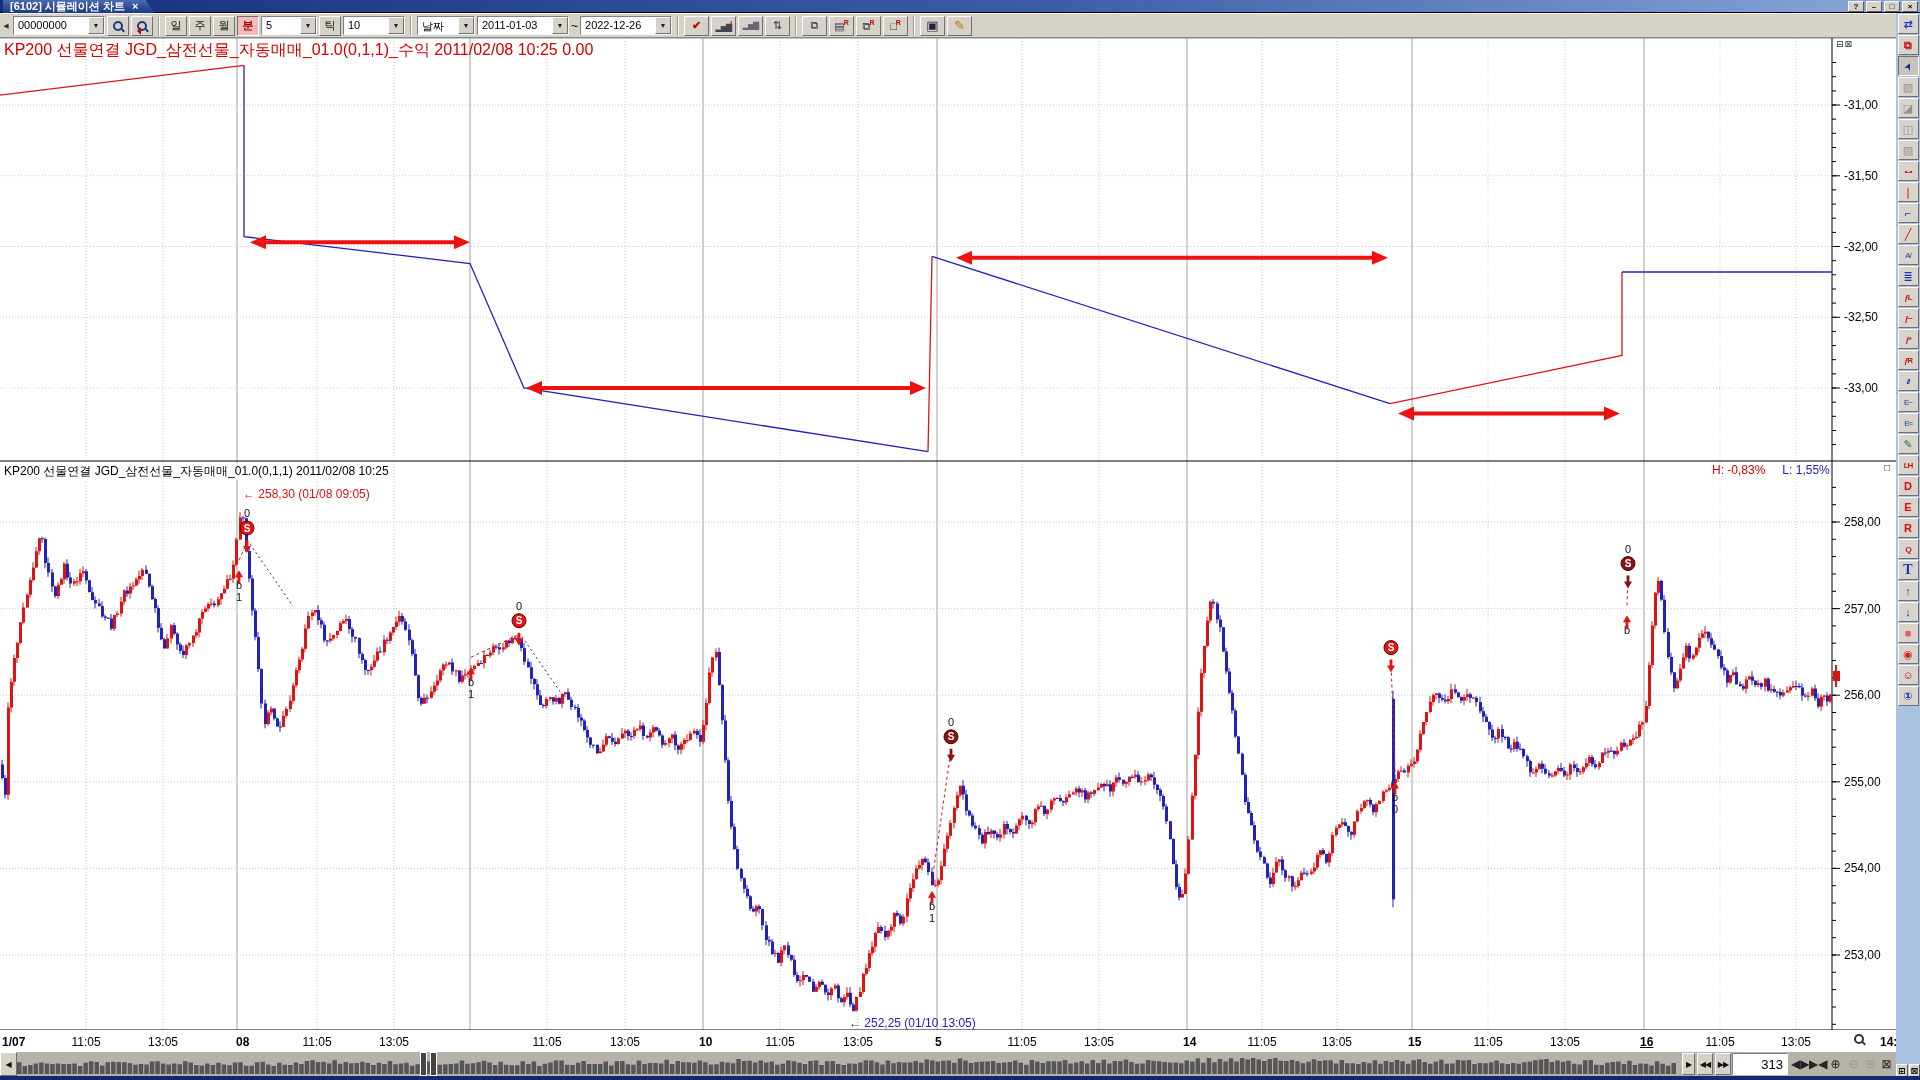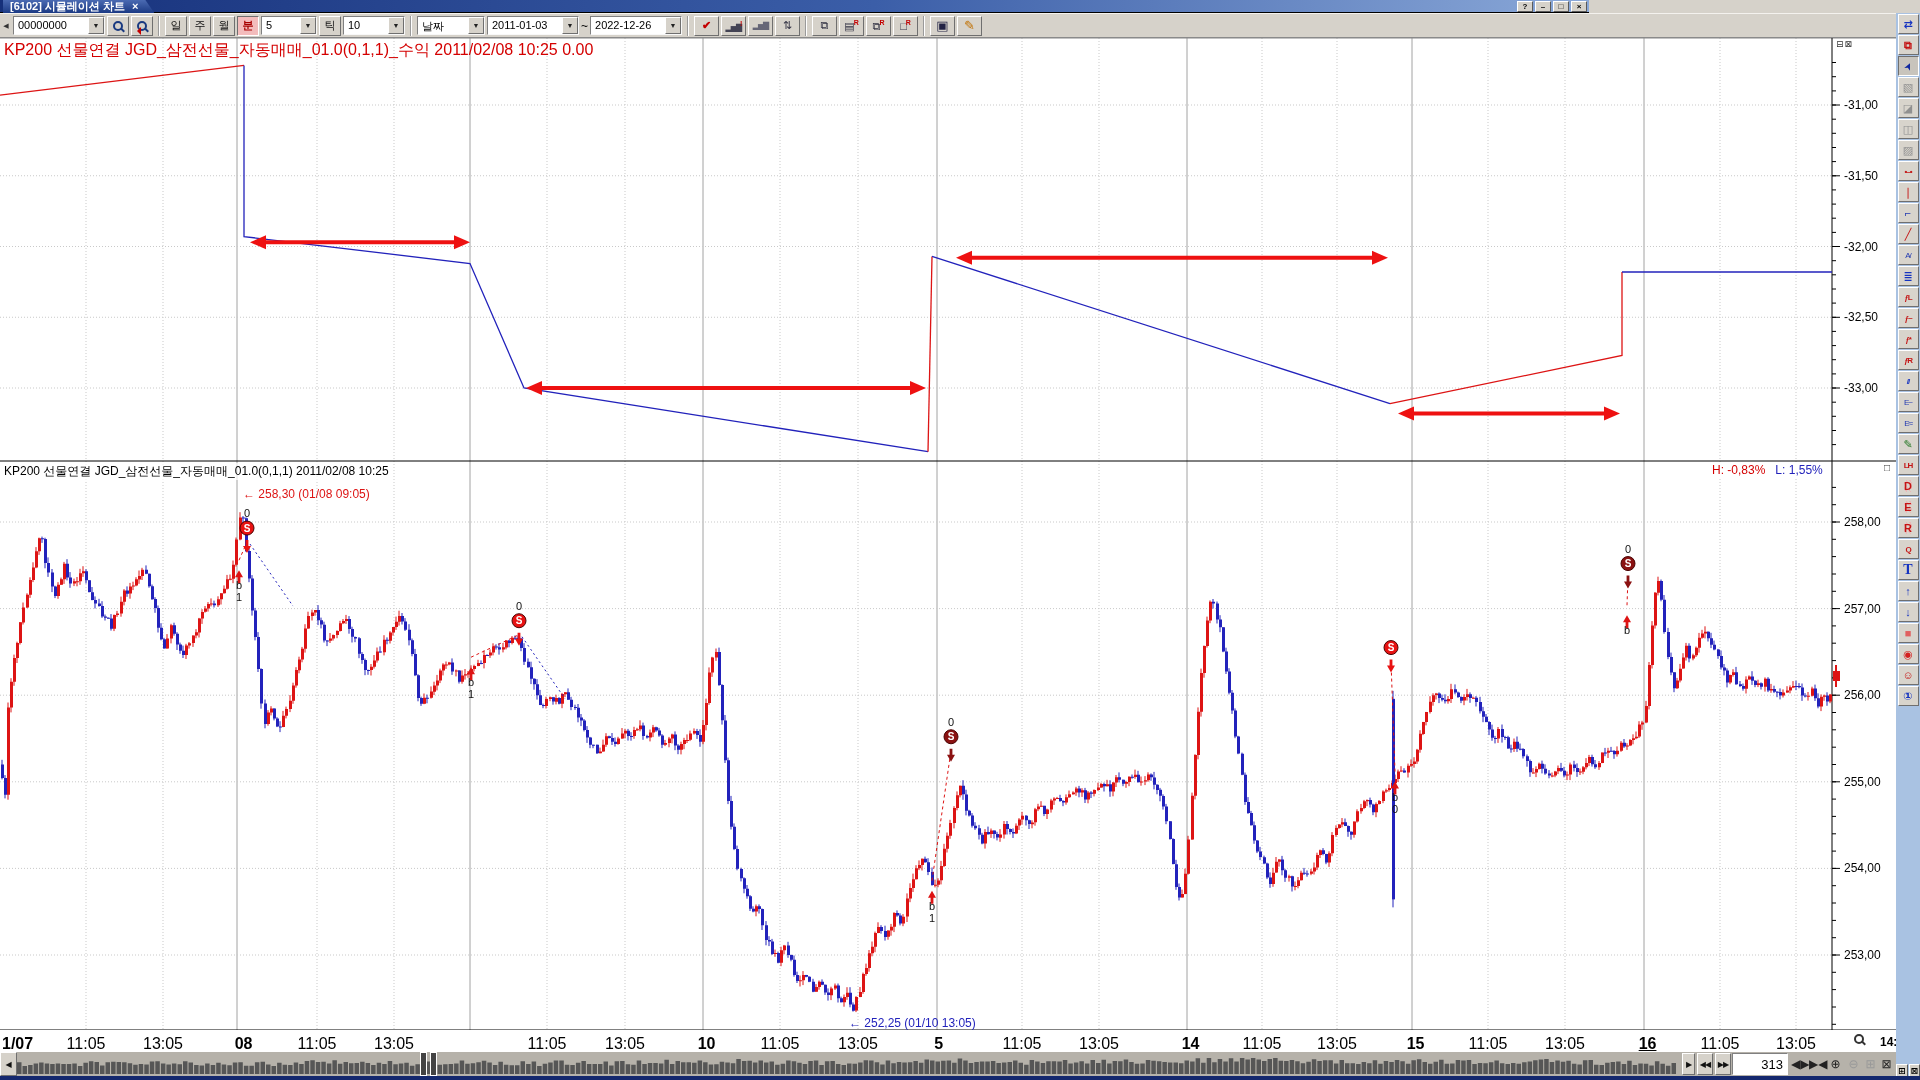--- a/index.html
+++ b/index.html
@@ -1,20 +1,20 @@
 <!DOCTYPE html>
 <html><head>
 <meta charset="utf-8">
 <style>
   * { box-sizing: border-box; margin:0; padding:0; }
   html,body { width:1920px; height:1080px; overflow:hidden; }
   body { font-family:"Liberation Sans","DejaVu Sans",sans-serif; background:#d6d2ca; position:relative; font-size:12px; }
 
   
-  #titlebar { position:absolute; left:0; top:0; width:1589px; height:13px;
+  #titlebar { position:absolute; left:0; top:0; width:1920px; height:13px;
     background:linear-gradient(90deg,#16307a 0%,#3b5ea8 55%,#8aa8d8 100%);
     border-bottom:1px solid #000; z-index:30; }
   #titlebar .tab { position:absolute; left:3px; top:0; height:13px; line-height:13px;
     padding:0 16px 0 7px; background:linear-gradient(#4a6ab2,#1c3a84); color:#fff;
     font-size:11px; font-weight:bold; clip-path:polygon(0 0,calc(100% - 9px) 0,100% 100%,0 100%); }
   #titlebar .tabx { margin-left:7px; font-weight:bold; cursor:pointer; }
   .winbtns { position:absolute; right:2px; top:1px; display:flex; gap:2px; }
   .winbtn { width:16px; height:11px; font-size:8px; line-height:10px; text-align:center;
     background:#d6d2ca; border:1px solid; border-color:#fff #5a5a5a #5a5a5a #fff; color:#000; font-weight:bold; }
 
@@ -24,48 +24,48 @@
     display:flex; align-items:center; gap:2px; padding:0 1px; z-index:25; }
   .tb-sep { width:2px; height:20px; border-left:1px solid #9a9a9a; border-right:1px solid #fff; margin:0 3px; }
   .btn3d { background:#d6d2ca; border:1px solid; border-color:#fff #6f6f6f #6f6f6f #fff;
     height:20px; display:flex; align-items:center; justify-content:center; font-size:11px; color:#111; cursor:pointer; }
   .btn3d.sel { border-color:#6f6f6f #fff #fff #6f6f6f; background:#f3bcbc; color:#a80000; font-weight:bold; }
   .pbtn { width:22px; }
   .combo { display:flex; height:19px; border:1px solid; border-color:#808080 #f8f8f8 #f8f8f8 #808080; background:#fff; }
   .combo .cval { padding:2px 3px 0 4px; font-size:11px; color:#000; white-space:nowrap; overflow:hidden; flex:1; }
   .combo .carr { width:16px; background:#d6d2ca; border:1px solid; border-color:#fff #6f6f6f #6f6f6f #fff;
     font-size:7px; color:#222; display:flex; align-items:center; justify-content:center; }
-  .w96{width:92px}.w56{width:56px}.w62{width:62px}.w58{width:68px}
+  .w96{width:92px}.w56{width:56px}.w62{width:62px}.w58{width:58px}
   .tinyarr { width:10px; height:22px; font-size:7px; display:flex;align-items:center;justify-content:center; color:#333; }
   .icbtn { width:25px; }
   .icbtn .g-red{color:#c40000;font-weight:bold}
   .icbtn .g-bars{color:#445;font-size:8px;letter-spacing:-1px}
   .icbtn .g-bars2{color:#667;font-size:8px;letter-spacing:-1px}
   .icbtn .g-dark{color:#334}
   .icbtn .g-blue{color:#224;font-size:13px}
   .icbtn .g-orange{color:#c07000;font-size:13px}
   .icbtn sup{color:#c40000;font-size:7px;font-weight:bold;margin-left:-1px}
   .lens { position:relative; width:10px; height:10px; border:2px solid #1a3a80; border-radius:50%; display:inline-block; }
   .lens::after { content:""; position:absolute; width:5px; height:2px; background:#1a3a80; right:-4px; bottom:-2px; transform:rotate(45deg); }
   .lens.red::before { content:""; position:absolute; left:-6px; top:4px; border:4px solid transparent; border-right-color:#c40000; }
 
   
   #chartwrap { position:absolute; left:0; top:0; width:1896px; height:1052px; background:#fff; z-index:1; top:38px; height:1014px; }
   #chart-svg { position:absolute; left:0; top:-38px; width:1896px; height:1042px; }
   #upper-header { position:absolute; left:4px; top:2px; color:#d40000; font-size:16px; white-space:nowrap; z-index:5; }
   #upper-mini-icons { position:absolute; left:1836px; top:1px; z-index:6; font-size:9px; color:#333; letter-spacing:1px; }
   #lower-header { position:absolute; left:4px; top:425px; color:#000; font-size:12px; white-space:nowrap; z-index:5; background:rgba(255,255,255,.7); }
   #hl-wrap { position:absolute; top:425px; left:1712px; z-index:6; font-size:12px; white-space:nowrap; background:#fff; }
-  #hl-wrap .h { color:#d40000; margin-right:10px;text-align:center; }
+  #hl-wrap .h { color:#d40000; margin-right:17px;text-align:center; }
   #hl-wrap .l { color:#2222bb; }
   #lower-mini-icon { position:absolute; left:1884px; top:424px; z-index:6; font-size:10px; color:#333; }
 
   
   #time-axis { position:absolute; left:0; top:1030px; width:1896px; height:22px; background:#fff; z-index:4; }
-  #time-axis span.tl { position:absolute; top:5px; font-size:16px; color:#000; transform:translateX(-50%); white-space:nowrap; }
+  #time-axis span.tl { position:absolute; top:5px; font-size:12px; color:#000; transform:translateX(-50%); white-space:nowrap; }
   #time-axis span.tl.b { font-weight:bold; transform:translateX(-30%); }
   #time-axis span.tl.first { transform:none; }
   #cur-time { position:absolute; left:1880px; top:5px; font-size:12px; font-weight:bold; color:#000; }
   #ta-lens { position:absolute; left:1854px; top:4px; border-color:#333; }
   #ta-lens::after{ background:#333; }
 
   
   #scrollrow { position:absolute; left:0; top:1052px; width:1896px; height:24px; background:#b6b2aa; z-index:4; }
   #sr-left { position:absolute; left:0; top:0; width:17px; height:24px; font-size:8px; }
   #sil-svg { position:absolute; left:17px; top:1px; }

